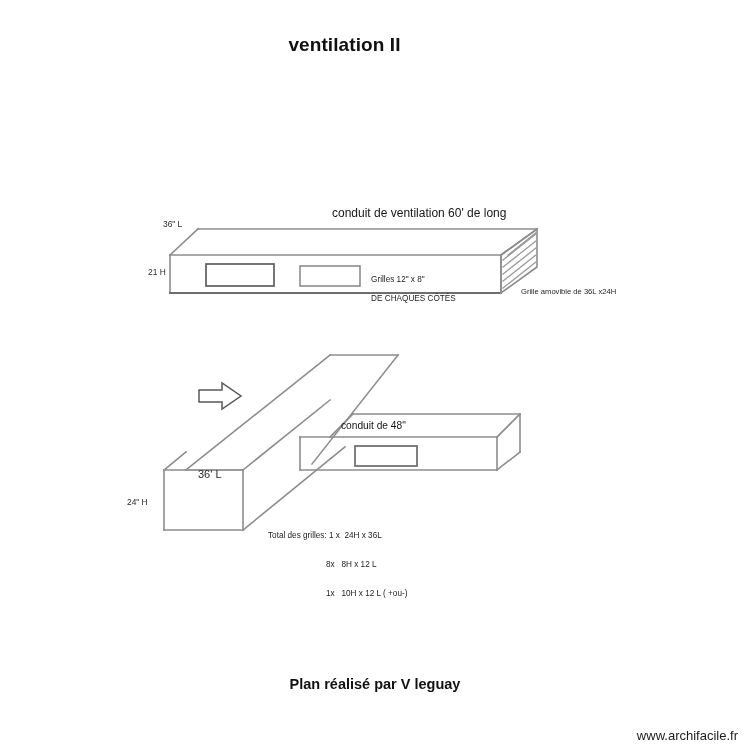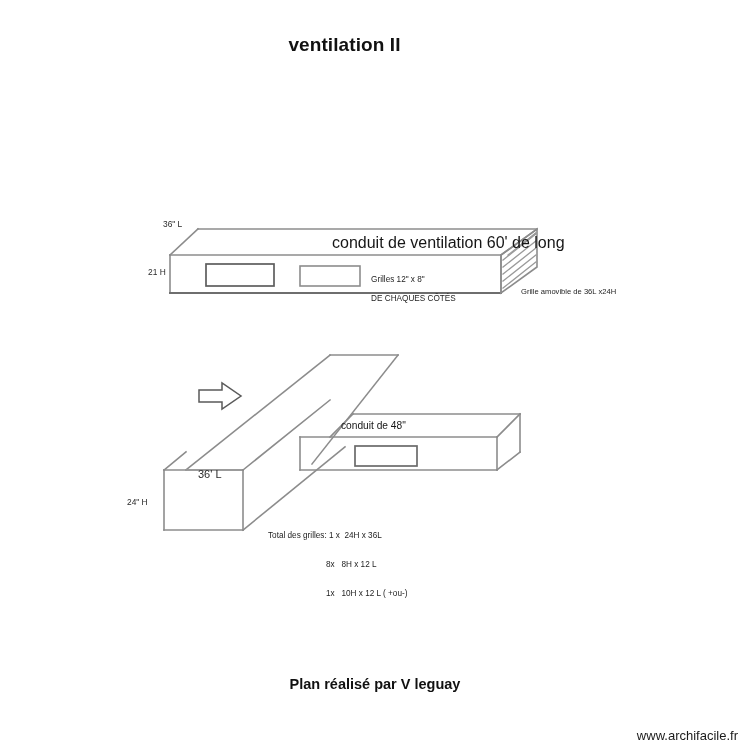--- a/index.html
+++ b/index.html
@@ -59,23 +59,22 @@
     width: 738px;
     text-align: right;
     font-size: 13px;
     color: #1b1b1b;
   }
 
   
   #lbl-top-duct {
     left: 332px;
     top: 206px;
-    font-size: 16px;
+    font-size: 12px;
     color: #161616;
-    margin-top: 28px;
   }
   #lbl-top-width {
     left: 163px;
     top: 220px;
     font-size: 8.4px;
     color: #2a2a2a;
   }
   #lbl-top-height {
     left: 148px;
     top: 268px;

